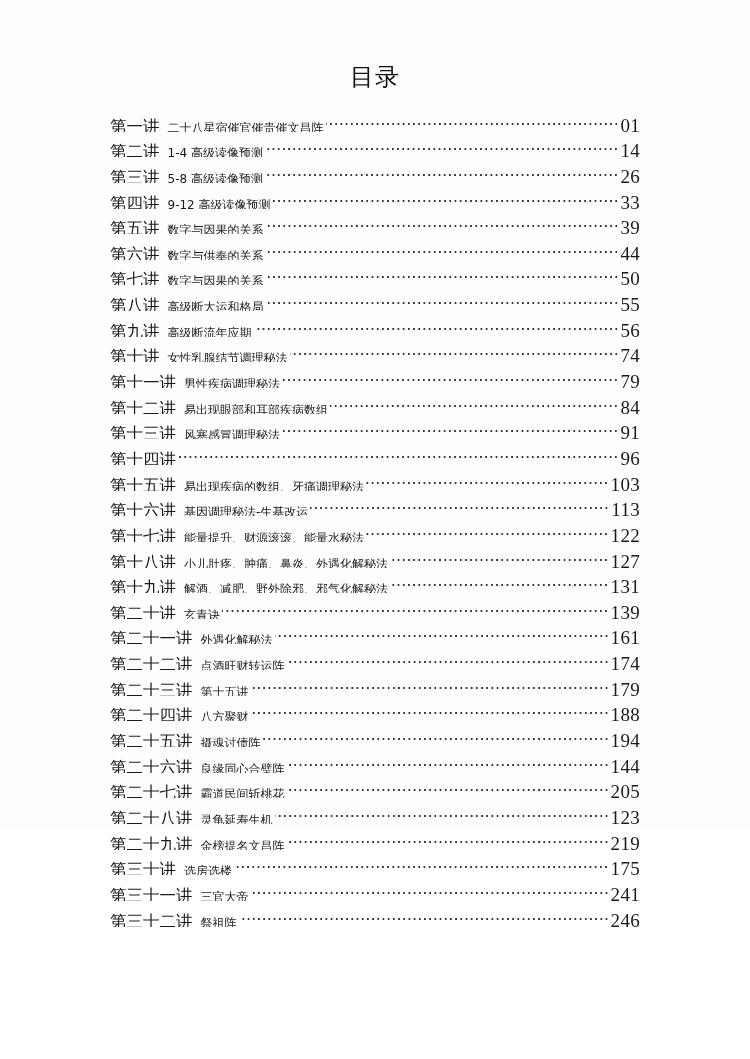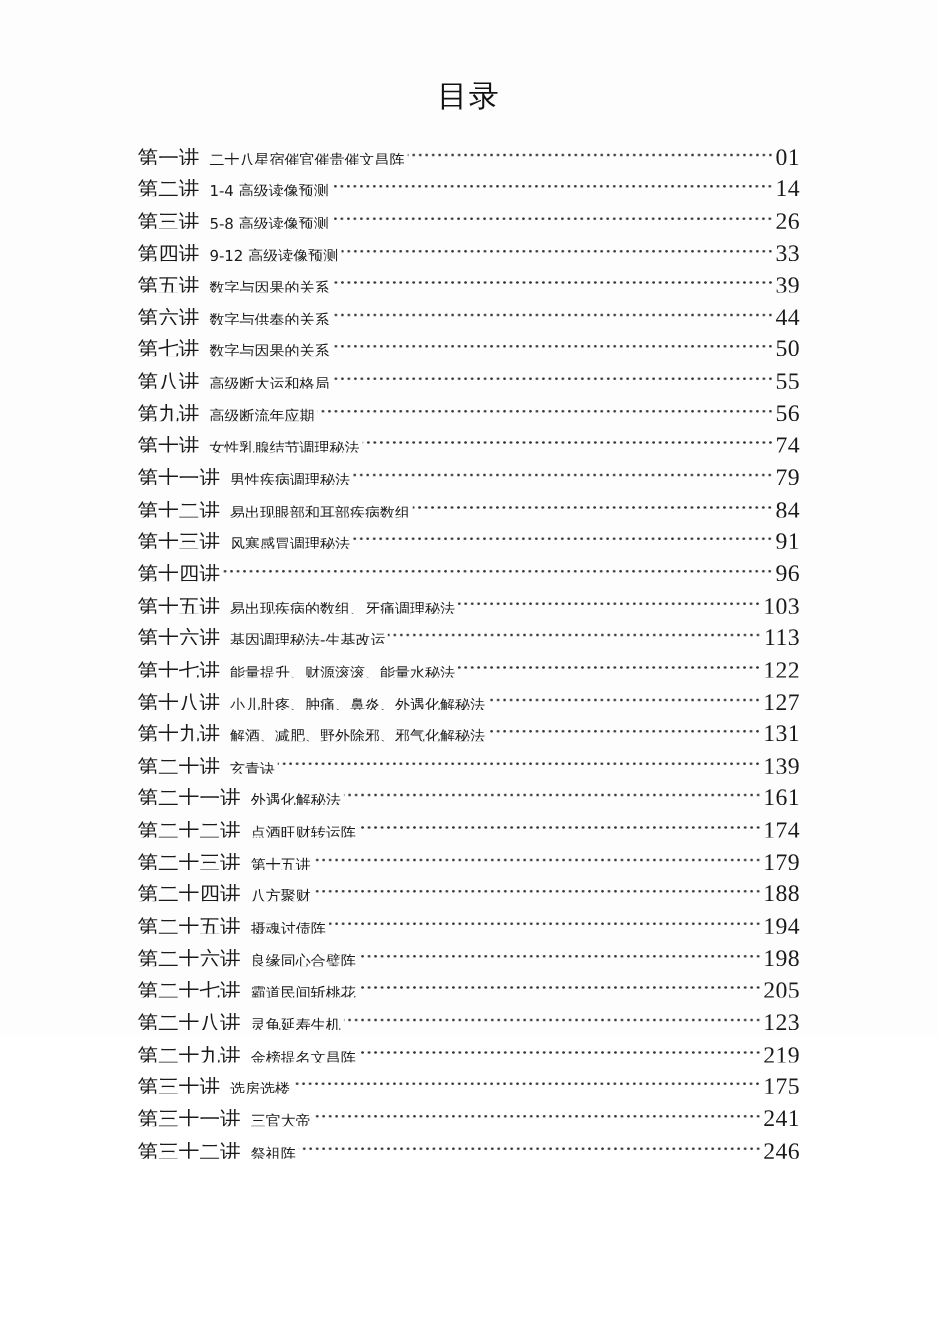--- a/index.html
+++ b/index.html
@@ -243,21 +243,21 @@
     <li class="toc-item">
         <span class="toc-num">第二十五讲</span>
         <span class="toc-text">摄魂讨债阵</span>
         <span class="toc-leader"></span>
         <span class="toc-page">194</span>
       </li>
     <li class="toc-item">
         <span class="toc-num">第二十六讲</span>
         <span class="toc-text">良缘同心合璧阵</span>
         <span class="toc-leader"></span>
-        <span class="toc-page">198</span>
+        <span class="toc-page">144</span>
       </li>
     <li class="toc-item">
         <span class="toc-num">第二十七讲</span>
         <span class="toc-text">霸道民间斩桃花</span>
         <span class="toc-leader"></span>
         <span class="toc-page">205</span>
       </li>
     <li class="toc-item">
         <span class="toc-num">第二十八讲</span>
         <span class="toc-text">灵龟延寿生机</span>

